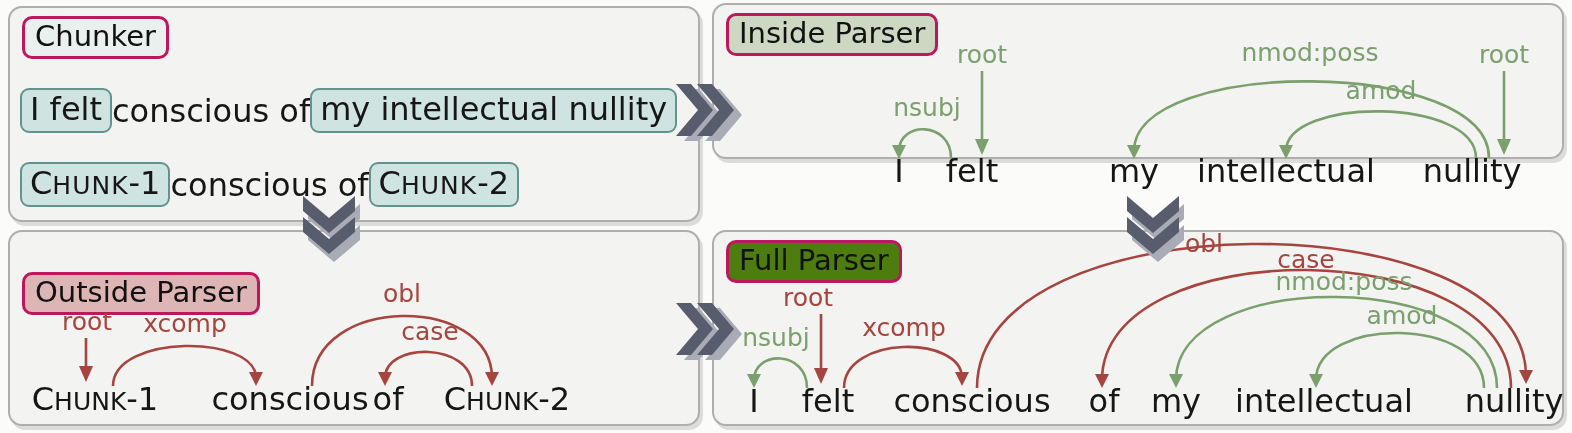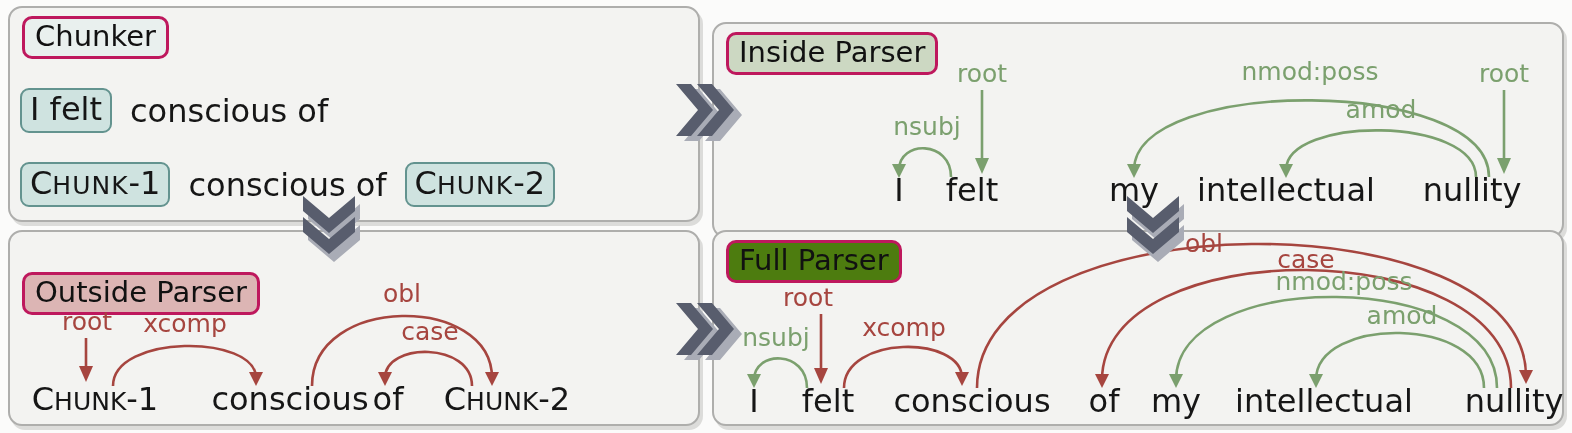--- a/index.html
+++ b/index.html
@@ -1,30 +1,30 @@
 <!DOCTYPE html>
 <html><head>
 <meta charset="utf-8">
 <style>
   html,body{margin:0;padding:0;background:#fbfbfa;}
   #figure{position:relative;width:1572px;height:433px;background:#fbfbfa;overflow:hidden;
           font-family:"DejaVu Sans","Liberation Sans",sans-serif;}
   .panel{position:absolute;background:#f3f3f1;border:2px solid #aeaeac;border-radius:14px;
          box-shadow:3px 4px 0 #dcdcda;box-sizing:border-box;}
   #panel-chunker{left:8px;top:6px;width:692px;height:216px;}
-  #panel-inside{left:712px;top:22px;width:852px;height:216px;}
+  #panel-inside{left:712px;top:3px;width:852px;height:156px;}
   #panel-outside{left:8px;top:230px;width:692px;height:196px;}
   #panel-full{left:712px;top:230px;width:852px;height:196px;}
   .panel-title{position:absolute;left:12px;top:8px;border:3px solid #be185d;border-radius:10px;
                padding:1px 10px 3px 10px;font-size:29px;color:#111;line-height:1.15;white-space:nowrap;}
   .t-chunker{background:#e9f0ee;}
   .t-inside{background:#ccd8c2;}
   .t-outside{background:#dcb5b4;margin-top:32px;}
   .t-full{background:#4d7c0f;}
-  .sent-row{position:absolute;left:10px;display:flex;align-items:center;gap:18px;
+  .sent-row{position:absolute;left:10px;display:flex;align-items:center;gap:0;
             font-size:32px;color:#161616;white-space:nowrap;text-align:center;}
   .chunk-box{background:#cfe3e0;border:2.5px solid #63938f;border-radius:9px;padding:0 8px 3px 8px;}
   .sc-cap{font-size:32px;}
   .sc-small{font-size:25px;letter-spacing:1px;}
   svg{position:absolute;left:0;top:0;overflow:visible;}
   .word{font-size:32px;fill:#161616;}
   .dep-label{font-size:25px;}
   .dep-green{fill:#7ba06e;}
   .dep-red{fill:#a6453f;}
   .arc-green{stroke:#7ba06e;fill:none;stroke-width:2.6;}
@@ -37,20 +37,21 @@
 <body>
 
 <div id="figure">
 
   <div class="panel" id="panel-chunker">
     <div class="panel-title t-chunker">Chunker</div>
 
     <div class="sent-row" style="top:80px;">
       <span class="chunk-box">I felt</span>
       <span>conscious of</span>
+      <span class="chunk-box">my intellectual nullity</span>
     </div>
 
     <div class="sent-row" style="top:154px;">
       <span class="chunk-box"><span class="sc-cap">C</span><span class="sc-small">HUNK</span><span class="sc-cap">-1</span></span>
       <span>conscious of</span>
       <span class="chunk-box"><span class="sc-cap">C</span><span class="sc-small">HUNK</span><span class="sc-cap">-2</span></span>
     </div>
   </div>
 
   <div class="panel" id="panel-inside">

